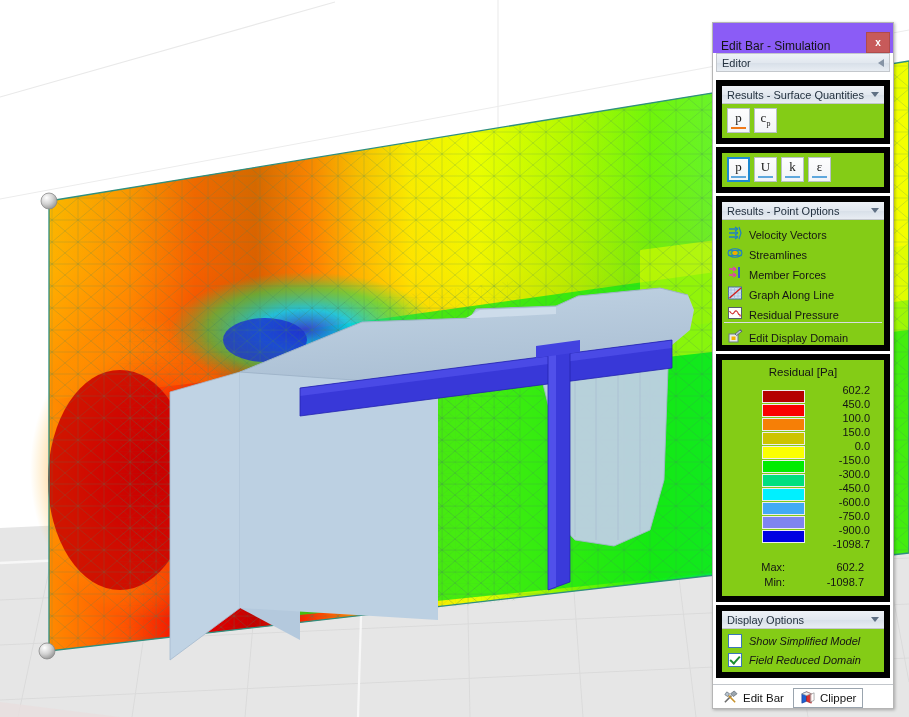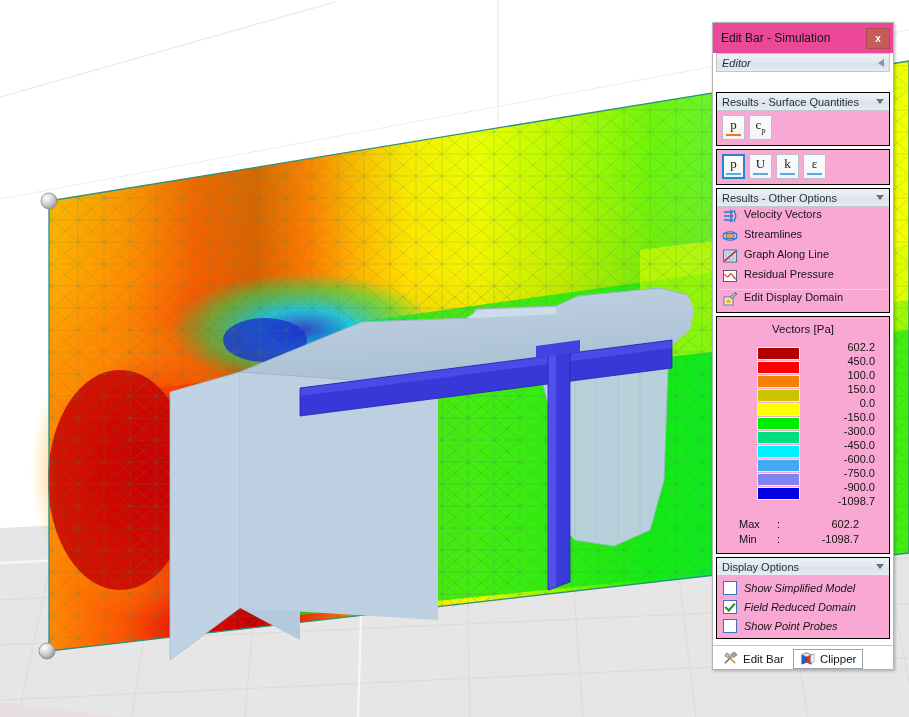--- a/index.html
+++ b/index.html
@@ -31,23 +31,23 @@
     left: 712px; top: 22px;
     width: 180px;
     background: #ffffff;
     border: 1px solid #b5b5b5;
     box-shadow: 1px 1px 3px rgba(0,0,0,0.28);
     font-size: 11px;
     color: #1b1b1b;
   }
   .titlebar {
     height: 30px;
-    background: #ec4899;
-    display: flex;
-    align-items: center;
+    background: #8b5cf6;
+    display: flex;
+    align-items: flex-end;
     padding: 0 3px 0 8px;
     box-sizing: border-box;
   }
   .titlebar .ttl {
     flex: 1;
     font-size: 12px;
     color: #141414;
     white-space: nowrap;
   }
   .closebtn {
@@ -58,22 +58,22 @@
     font-size: 10px;
     font-weight: bold;
     display: flex;
     align-items: center;
     justify-content: center;
     cursor: pointer;
   }
   .panel-body { padding: 0 3px 3px 3px; }
 
   .group {
-    border: 1px solid #000000;
-    background: #f9a8d4;
+    border: 6px solid #000000;
+    background: #84cc16;
     margin-bottom: 3px;
   }
   .ghdr {
     height: 17px;
     background: linear-gradient(to bottom, #eef2f7 0%, #e2e8ef 50%, #d7dfe8 51%, #e8edf3 100%);
     border-bottom: 1px solid #c3c7cc;
     display: flex;
     align-items: center;
     padding: 0 4px 0 5px;
     font-size: 11px;
@@ -97,21 +97,21 @@
   }
   .arrow-lt::after {
     content:"";
     position: absolute;
     left: -1px; top: -4px;
     width: 0; height: 0;
     border-top: 4px solid transparent;
     border-bottom: 4px solid transparent;
     border-right: 6px solid #8694a5;
   }
-  .collapsed { border: 1px solid #c3c7cc; margin-bottom: 20px; font-style: italic; }
+  .collapsed { border: 1px solid #c3c7cc; margin-bottom: 8px; }
   .collapsed .ghdr { border-bottom: none; }
 
   .btnrow { display: flex; padding: 4px 4px 5px 5px; gap: 4px; }
   .qbtn {
     width: 23px; height: 25px;
     border: 1px solid #b9c0c8;
     background: linear-gradient(to bottom, #fdfdfe 0%, #f2f4f7 100%);
     display: flex;
     flex-direction: column;
     align-items: center;
@@ -129,21 +129,21 @@
   .qbtn .sym sub { font-size: 8px; }
   .qbtn .ubar { width: 15px; height: 2px; margin-top: 3px; }
   .qbtn.sel {
     border: 2px solid #1d8ad1;
     padding-top: 1px;
   }
 
   .optlist { padding: 1px 0 1px 0; }
   .optrow {
     display: flex;
-    align-items: flex-start;
+    align-items: flex-end;
     height: 20px;
     padding-left: 5px;
     gap: 6px;
     cursor: pointer;
     font-size: 11px;
     color: #141414;
   }
   .sep-line { height: 1px; background: #d9dde2; margin: 1px 2px; }
   .ico { width: 16px; height: 16px; flex: 0 0 16px; }
 
@@ -178,21 +178,21 @@
     color: #141414;
     font-family: "Liberation Sans", sans-serif;
   }
   .mm {
     margin-top: 9px;
     font-size: 11px;
     color: #141414;
     padding-left: 16px;
   }
   .mmrow { display: flex; line-height: 15px; }
-  .mmrow .k { width: 38px; }
+  .mmrow .k { width: 38px; text-align: right; }
   .mmrow .c { width: 22px; }
   .mmrow .v { width: 60px; text-align: right; }
 
   
   .cbrow {
     display: flex;
     align-items: center;
     height: 19px;
     padding-left: 6px;
     gap: 7px;
@@ -438,21 +438,21 @@
           </div>
           <div class="qbtn">
             <span class="sym"><span>ε</span></span>
             <span class="ubar" style="background:#5fa8dd"></span>
           </div>
         </div>
       </div>
 
       <div class="group">
         <div class="ghdr">
-          <span class="lbl">Results - Other Options</span>
+          <span class="lbl">Results - Point Options</span>
           <span class="arrow-dn"></span>
         </div>
         <div class="optlist">
 
           <div class="optrow">
             <span class="ico">
               <svg width="16" height="16" viewBox="0 0 16 16">
                 <path d="M2 4 H11 M2 8 H11 M2 12 H11" stroke="#1f7fc4" stroke-width="1.4" fill="none"></path>
                 <path d="M11 4 l-3 -2 M11 4 l-3 2 M11 8 l-3 -2 M11 8 l-3 2 M11 12 l-3 -2 M11 12 l-3 2" stroke="#1f7fc4" stroke-width="1.2" fill="none"></path>
                 <path d="M12 2 L14 8 L12 14" stroke="#1f7fc4" stroke-width="1.2" fill="none"></path>
@@ -466,20 +466,30 @@
               <svg width="16" height="16" viewBox="0 0 16 16">
                 <ellipse cx="8" cy="8" rx="7" ry="4.2" fill="none" stroke="#1f7fc4" stroke-width="1.1"></ellipse>
                 <ellipse cx="8" cy="8" rx="4" ry="2.4" fill="none" stroke="#1f7fc4" stroke-width="1"></ellipse>
                 <circle cx="8" cy="8" r="2.2" fill="#f5a800"></circle>
                 <path d="M1 5.4 H15 M1 10.6 H15" stroke="#1f7fc4" stroke-width="0.9"></path>
               </svg>
             </span>
             <span>Streamlines</span>
           </div>
 
+          <div class="optrow">
+            <span class="ico">
+              <svg width="16" height="16" viewBox="0 0 16 16">
+                <path d="M2 4 H9 M2 10 H9" stroke="#e23fb0" stroke-width="1.5" fill="none"></path>
+                <path d="M9 4 l-3 -2 M9 4 l-3 2 M9 10 l-3 -2 M9 10 l-3 2" stroke="#e23fb0" stroke-width="1.3" fill="none"></path>
+                <path d="M12 2 V13" stroke="#2a5fd0" stroke-width="2"></path>
+              </svg>
+            </span>
+            <span>Member Forces</span>
+          </div>
 
           <div class="optrow">
             <span class="ico">
               <svg width="16" height="16" viewBox="0 0 16 16">
                 <rect x="1.5" y="2" width="13" height="12" fill="#cfe0f2" stroke="#4a6f99" stroke-width="1"></rect>
                 <path d="M4 2 V14 M7.5 2 V14 M11 2 V14 M1.5 5 H14.5 M1.5 8 H14.5 M1.5 11 H14.5" stroke="#9ab6d3" stroke-width="0.6"></path>
                 <path d="M2.5 13 L14 3" stroke="#d02020" stroke-width="1.5"></path>
               </svg>
             </span>
             <span>Graph Along Line</span>
@@ -507,21 +517,21 @@
                 <path d="M13 2 L14.6 3.6" stroke="#4a5560" stroke-width="0.8"></path>
               </svg>
             </span>
             <span>Edit Display Domain</span>
           </div>
         </div>
       </div>
 
       <div class="group">
         <div class="legend-box">
-          <div class="legend-title">Vectors [Pa]</div>
+          <div class="legend-title">Residual [Pa]</div>
           <div class="legend-grid">
             <div class="sw-col">
               <div class="swatch" style="background:#b50000"></div>
               <div class="swatch" style="background:#fa0000"></div>
               <div class="swatch" style="background:#f67f06"></div>
               <div class="swatch" style="background:#cdc400"></div>
               <div class="swatch" style="background:#fbff00"></div>
               <div class="swatch" style="background:#00ec00"></div>
               <div class="swatch" style="background:#00df7f"></div>
               <div class="swatch" style="background:#00f0ff"></div>
@@ -566,24 +576,20 @@
         </div>
         <div style="padding:2px 0 3px 0;font-style:italic;">
           <div class="cbrow">
             <span class="cbox"></span>
             <span>Show Simplified Model</span>
           </div>
           <div class="cbrow">
             <span class="cbox on"></span>
             <span>Field Reduced Domain</span>
           </div>
-          <div class="cbrow">
-            <span class="cbox"></span>
-            <span>Show Point Probes</span>
-          </div>
         </div>
       </div>
 
     </div>
 
     <div class="tabbar">
       <div class="tab">
         <span class="ico">
           <svg width="15" height="15" viewBox="0 0 16 16">
             <path d="M2 13 L9 6" stroke="#6b6b6b" stroke-width="1.6"></path>

